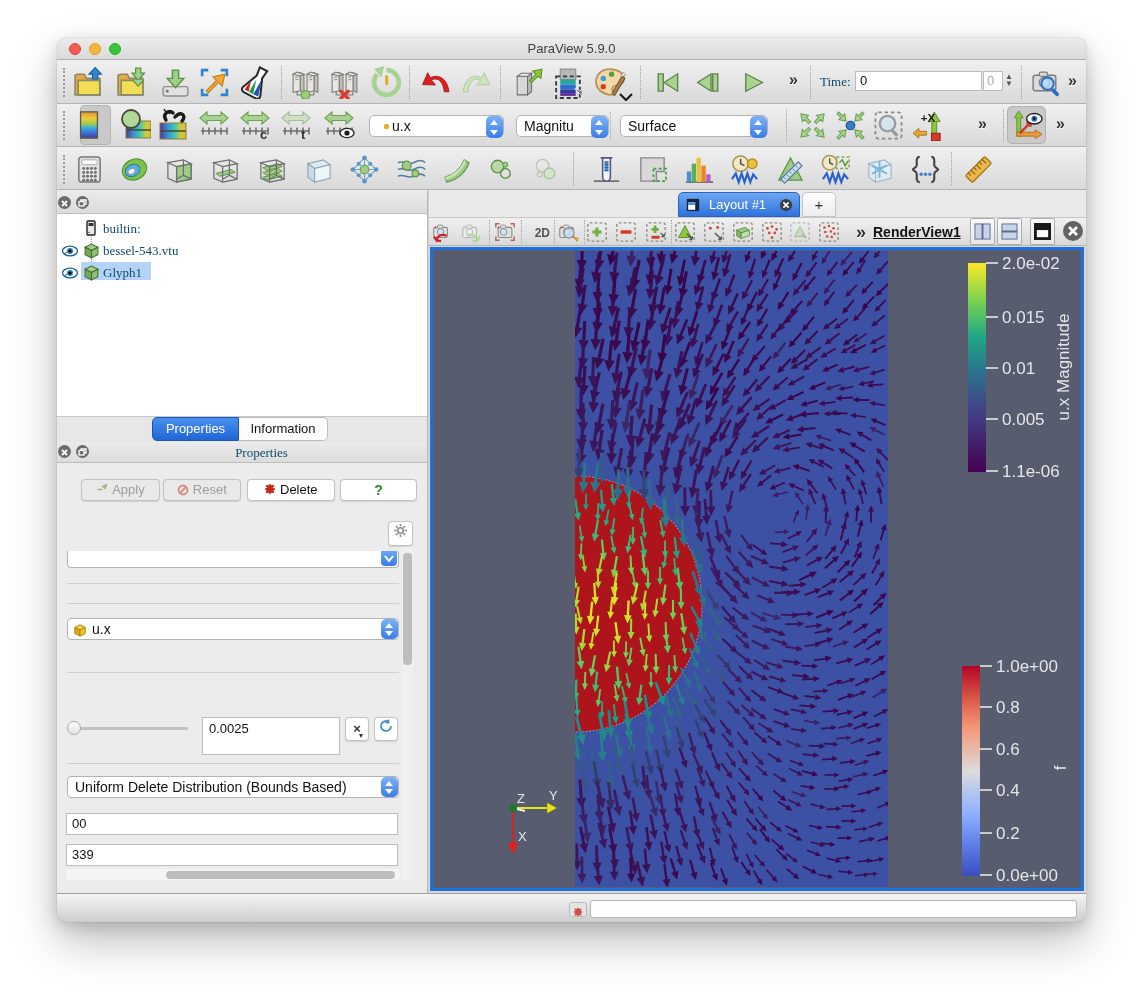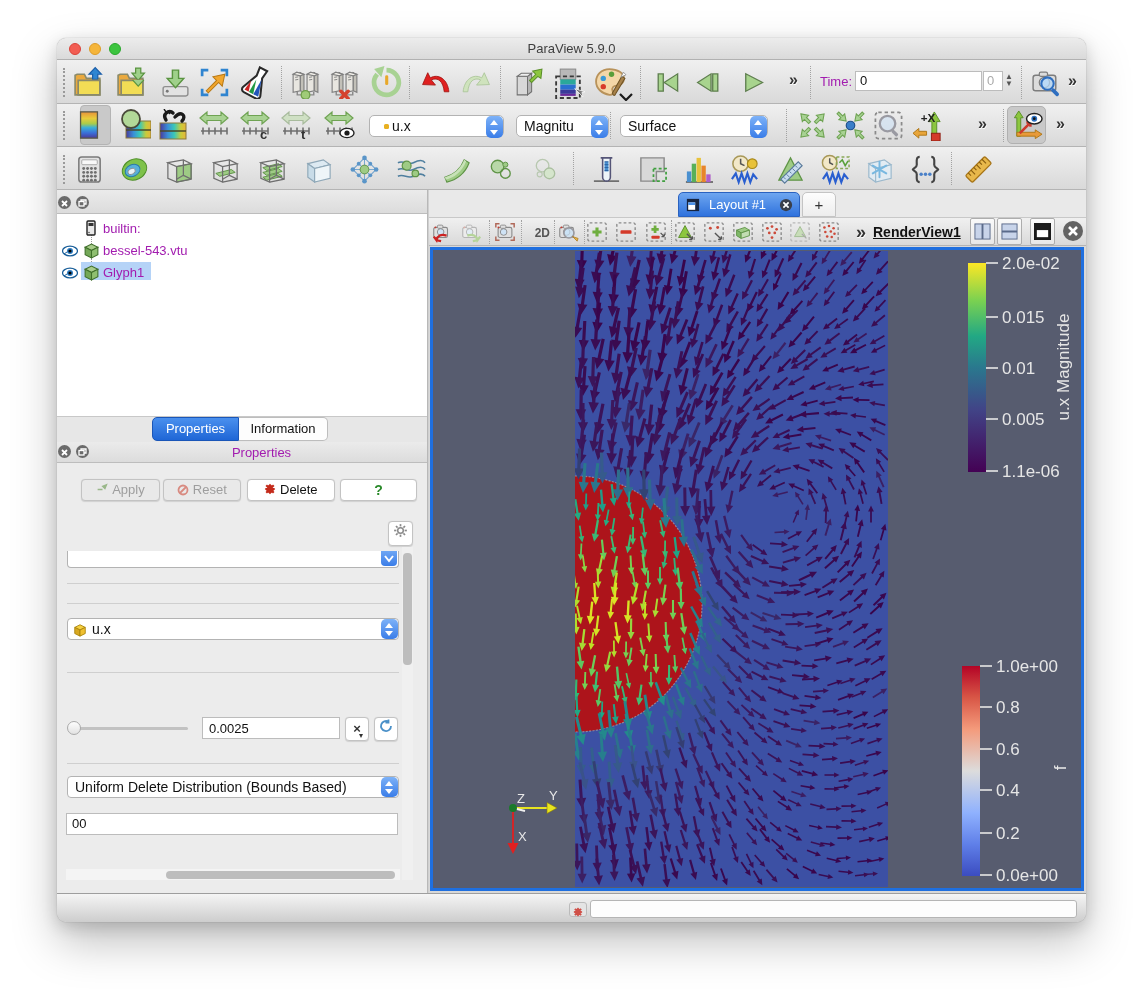--- a/index.html
+++ b/index.html
@@ -21,21 +21,21 @@
  font-size:13px;color:#111;}
 .combo .ct{position:absolute;left:7px;top:0;font-size:14px;line-height:21px;white-space:nowrap;overflow:hidden;}
 .spin{position:absolute;right:0px;top:0px;width:17px;height:22px;border-radius:5px;
  background:linear-gradient(#7db2f8,#3a7de8);}
 .spin:after{content:"";position:absolute;left:4px;top:4px;width:8px;height:5px;
  background:#fff;clip-path:polygon(50% 0,100% 100%,0 100%);}
 .spin:before{content:"";position:absolute;left:4px;bottom:3px;width:8px;height:5px;
  background:#fff;clip-path:polygon(0 0,100% 0,50% 100%);}
 .panelhdr{position:absolute;background:linear-gradient(#ebebeb,#dcdcdc);border-bottom:1px solid #bdbdbd;}
 .circbtn{position:absolute;width:13px;height:13px;border-radius:50%;background:#6b6b6b;color:#fff;}
-.ptext{font-size:13px;color:#a21caf;}
+.ptext{font-size:13px;color:#0c4a6e;font-family:Liberation Serif, serif;}
 .field{position:absolute;background:#fff;border:1px solid #bcbcbc;font-size:13px;color:#111;}
 .btn{position:absolute;height:22px;border:1px solid #c3c3c3;border-radius:4px;background:#fff;
  font-size:13px;text-align:center;box-shadow:0 0.5px 1px rgba(0,0,0,0.12);}
 .btn.dis{background:#e9e9e9;color:#9e9e9e;}
 </style></head><body>
 <div class="win">
     <div class="titlebar"></div>
     <div class="tl" style="left:12px;background:#f25d53;border:0.5px solid #d9443a"></div>
     <div class="tl" style="left:32px;background:#f5b53a;border:0.5px solid #dd9c28"></div>
     <div class="tl" style="left:52px;background:#3cc43f;border:0.5px solid #2aa82d"></div>
@@ -547,31 +547,32 @@
         <path d="M2 5 L8 2 L14 5 L8 8 Z" fill="#f5d040" stroke="#a8820a" stroke-width="1"></path>
         <path d="M2 5 L8 8 L8 15 L2 12 Z" fill="#d8a820" stroke="#a8820a" stroke-width="1"></path>
         <path d="M8 8 L14 5 L14 12 L8 15 Z" fill="#f0c030" stroke="#a8820a" stroke-width="1"></path>
       </svg>
       <div class="ct" style="left:24px;line-height:20px">u.x</div>
       <div class="spin" style="height:20px"></div>
     </div>
     <div class="abs" style="left:10px;top:634px;width:332px;height:1px;background:#cfcfcf"></div>
     <div class="abs" style="left:11px;top:689px;width:120px;height:3px;background:#c2c2c2;border-radius:2px"></div>
     <div class="abs" style="left:10px;top:683px;width:14px;height:14px;background:linear-gradient(#fdfdfd,#e2e2e2);border:1px solid #aaa;border-radius:50%"></div>
-    <div class="field" style="left:145px;top:679px;width:138px;height:22px;padding:3px 6px">0.0025</div>
+    <div class="field" style="left:145px;top:679px;width:138px;height:38px;padding:3px 6px">0.0025</div>
     <div class="btn" style="left:288px;top:679px;width:24px;height:24px;line-height:22px;color:#333;font-weight:bold">×<span style="position:absolute;left:13px;top:7px;font-size:8px;font-weight:normal">▾</span></div>
     <div class="btn" style="left:317px;top:679px;width:24px;height:24px;line-height:21px"><svg width="16" height="16" viewBox="0 0 16 16">
         <path d="M13 8 A5 5 0 1 1 10.5 3.7 M10.5 1.5 L10.5 4.5 L7.5 4.5" fill="none" stroke="#4a90c8" stroke-width="1.8"></path>
       </svg></div>
     <div class="abs" style="left:10px;top:725px;width:332px;height:1px;background:#cfcfcf"></div>
     <div class="combo" style="left:10px;top:738px;width:332px;height:22px;border-radius:4px">
       <div class="ct" style="left:7px;line-height:20px">Uniform Delete Distribution (Bounds Based)</div>
       <div class="spin" style="height:20px"></div>
     </div>
     <div class="field" style="left:9px;top:775px;width:332px;height:22px;padding:2px 5px">00</div>
+    <div class="field" style="left:9px;top:806px;width:332px;height:22px;padding:2px 5px">339</div>
     <div class="abs" style="left:9px;top:831px;width:334px;height:11px;background:#f4f4f4"></div>
     <div class="abs" style="left:109px;top:833px;width:229px;height:8px;background:#bdbdbd;border-radius:4px"></div>
     <div class="abs" style="left:345px;top:509px;width:11px;height:333px;background:#f0f0f0"></div>
     <div class="abs" style="left:346px;top:515px;width:9px;height:112px;background:#bdbdbd;border-radius:4px"></div>
     <div class="abs" style="left:370px;top:152px;width:2px;height:703px;background:#d0d0d0;border-left:1px solid #b8b8b8"></div>
     <div class="abs" style="left:372px;top:152px;width:657px;height:27px;background:#e9e9e9"></div>
     <div class="abs" style="left:621px;top:154px;width:122px;height:25px;background:linear-gradient(#6ea6f0,#2f72dd);border:1px solid #2a62c0;border-radius:5px 5px 0 0;color:#fff;font-size:13px">
       <svg class="abs" style="left:7px;top:5px" width="14" height="14" viewBox="0 0 16 16">
         <rect x="1" y="1" width="14" height="14" fill="#16243f"></rect>
         <rect x="2.5" y="5" width="8" height="8.5" fill="#fff"></rect>

